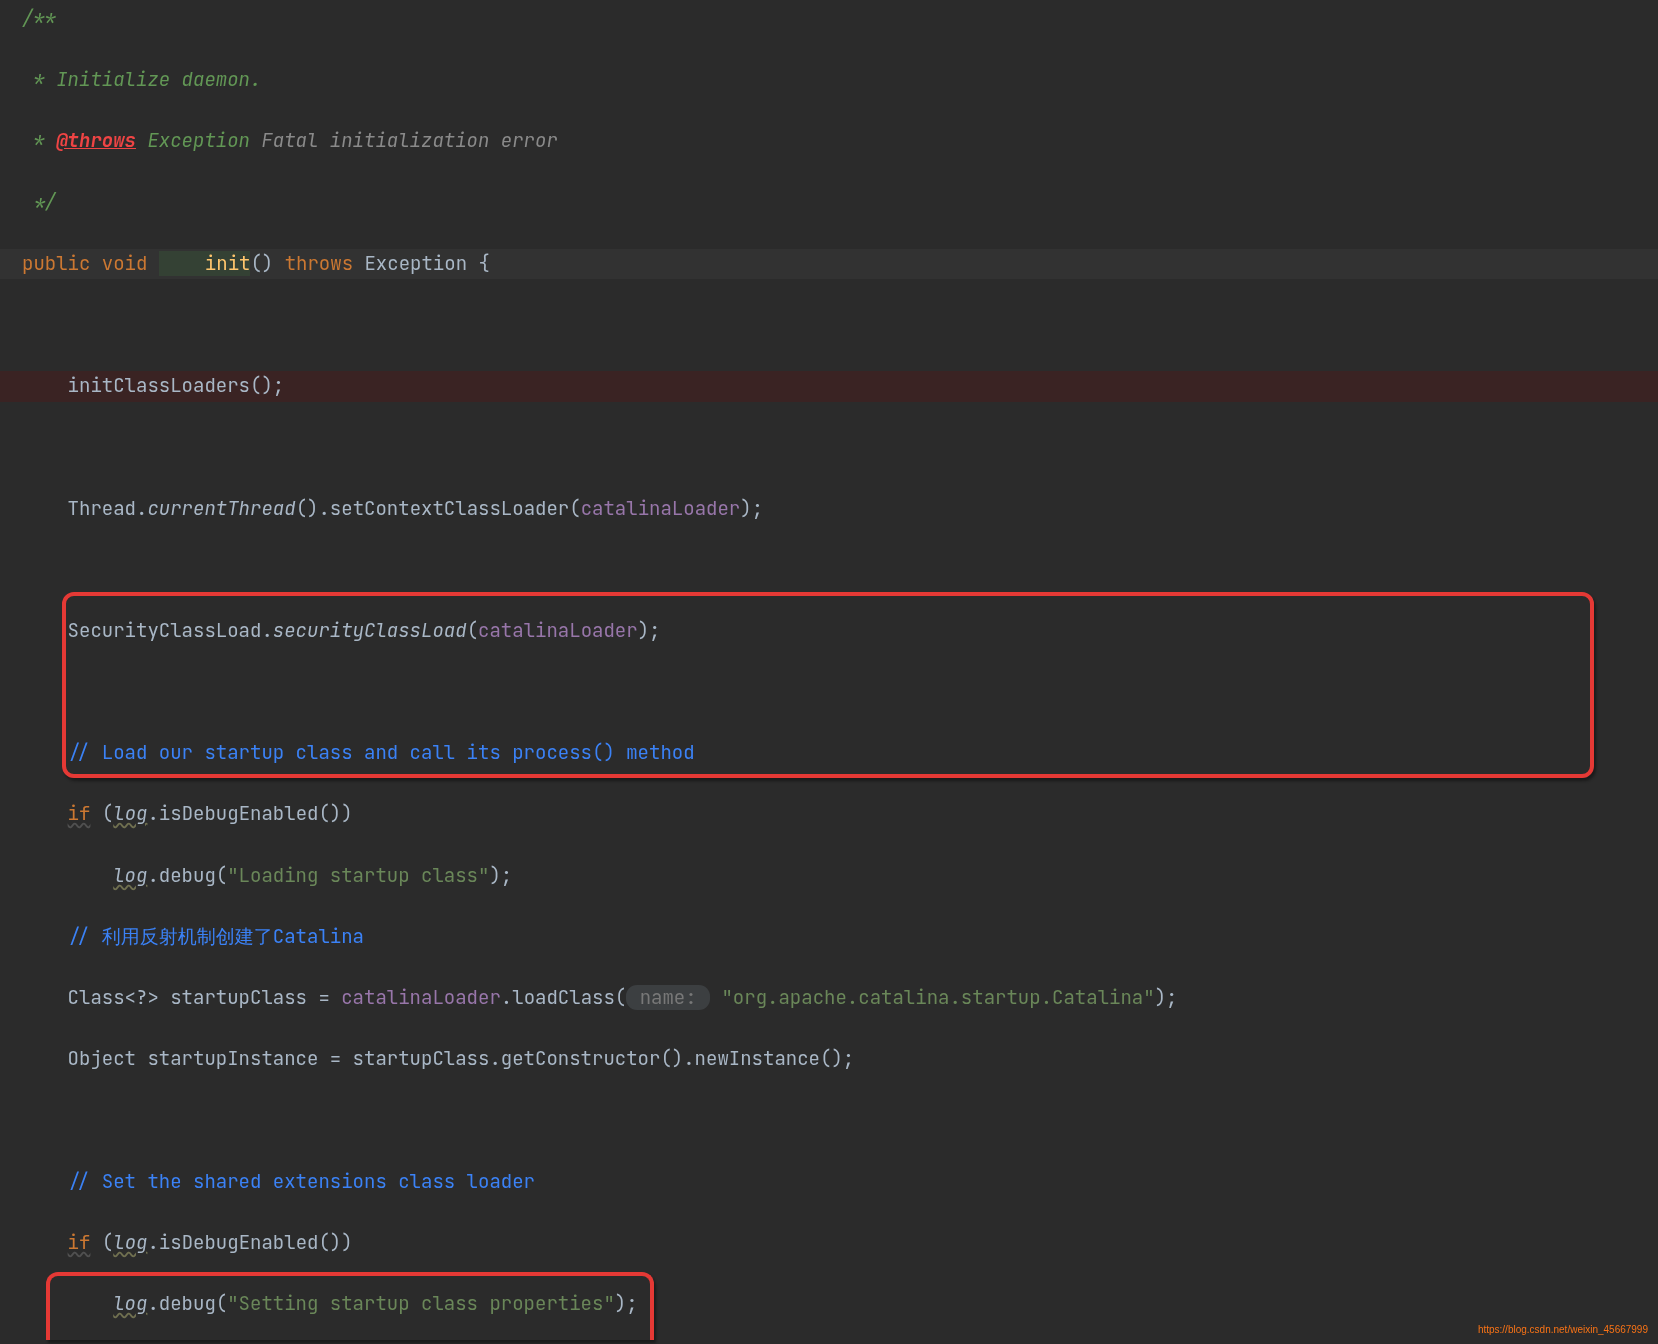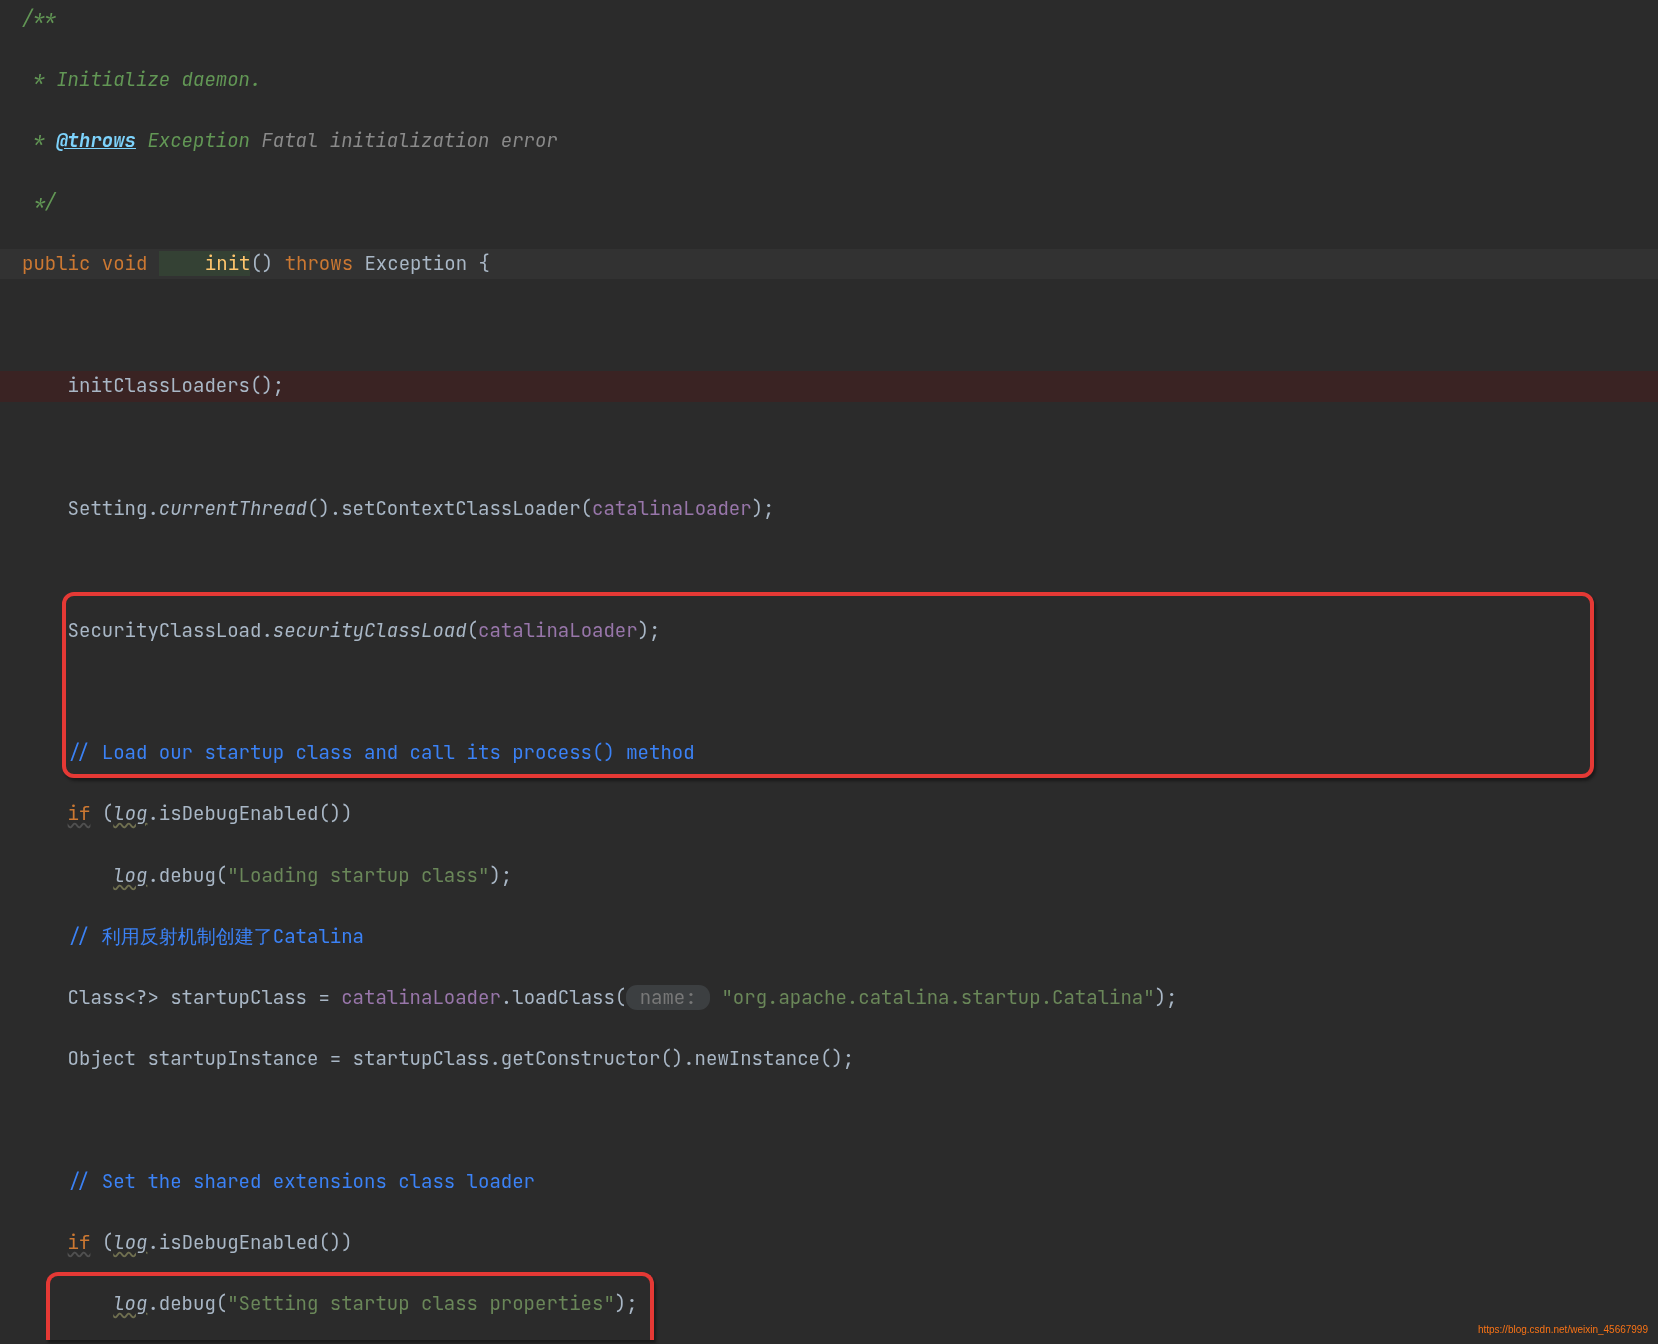--- a/index.html
+++ b/index.html
@@ -34,21 +34,21 @@
     padding-left: 22px;
     height: 30.6px;
   }
   .line.current {
     background: #323232;
   }
   .line.modified {
     background: #3a2323;
   }
   .jdoc { color: #629755; font-style: italic; }
-  .jdoc-tag { color: #7dd3fc; font-style: italic; text-decoration: underline; font-weight: bold;}
+  .jdoc-tag { color: #ef4444; font-style: italic; text-decoration: underline; font-weight: bold;}
   .jdoc-txt { color: #8a8a8a; font-style: italic; }
   .kw { color: #cc7832; text-align: right; }
   .method-decl { color: #ffc66d; background: #344134; padding-left: 46px; }
   .ident { color: #a9b7c6; }
   .italic-id { font-style: italic; color: #a9b7c6; }
   .purple { color: #9876aa; }
   .comment { color: #3b82f6; }
   .str { color: #6a8759; }
   .paramhint { color: #787878; background: #3c3f41; border-radius: 11px; padding: 0 2px;}
   .wavy { text-decoration: underline wavy #707050; text-underline-offset: 2px;}
@@ -75,21 +75,21 @@
 
 <div class="code-area">
 <pre><span class="line"><span class="jdoc">/**</span></span>
 <span class="line"><span class="jdoc"> * Initialize daemon.</span></span>
 <span class="line"><span class="jdoc"> * </span><span class="jdoc-tag">@throws</span><span class="jdoc"> Exception </span><span class="jdoc-txt">Fatal initialization error</span></span>
 <span class="line"><span class="jdoc"> */</span></span>
 <span class="line current"><span class="kw">public</span> <span class="kw">void</span> <span class="method-decl">init</span><span class="ident">()</span> <span class="kw">throws</span> <span class="ident">Exception {</span></span>
 <span class="line"></span>
 <span class="line modified">    <span class="ident">initClassLoaders();</span></span>
 <span class="line"></span>
-<span class="line">    <span class="ident">Setting.</span><span class="italic-id">currentThread</span><span class="ident">().setContextClassLoader(</span><span class="purple">catalinaLoader</span><span class="ident">);</span></span>
+<span class="line">    <span class="ident">Thread.</span><span class="italic-id">currentThread</span><span class="ident">().setContextClassLoader(</span><span class="purple">catalinaLoader</span><span class="ident">);</span></span>
 <span class="line"></span>
 <span class="line">    <span class="ident">SecurityClassLoad.</span><span class="italic-id">securityClassLoad</span><span class="ident">(</span><span class="purple">catalinaLoader</span><span class="ident">);</span></span>
 <span class="line"></span>
 <span class="line">    <span class="comment">// Load our startup class and call its process() method</span></span>
 <span class="line">    <span class="kw wavy2">if</span><span class="ident"> (</span><span class="italic-id wavy">log</span><span class="ident">.isDebugEnabled())</span></span>
 <span class="line">        <span class="italic-id wavy">log</span><span class="ident">.debug(</span><span class="str">"Loading startup class"</span><span class="ident">);</span></span>
 <span class="line">    <span class="comment">// 利用反射机制创建了Catalina</span></span>
 <span class="line">    <span class="ident">Class&lt;?&gt; startupClass = </span><span class="purple">catalinaLoader</span><span class="ident">.loadClass(</span><span class="paramhint"> name: </span> <span class="str">"org.apache.catalina.startup.Catalina"</span><span class="ident">);</span></span>
 <span class="line">    <span class="ident">Object startupInstance = startupClass.getConstructor().newInstance();</span></span>
 <span class="line"></span>

